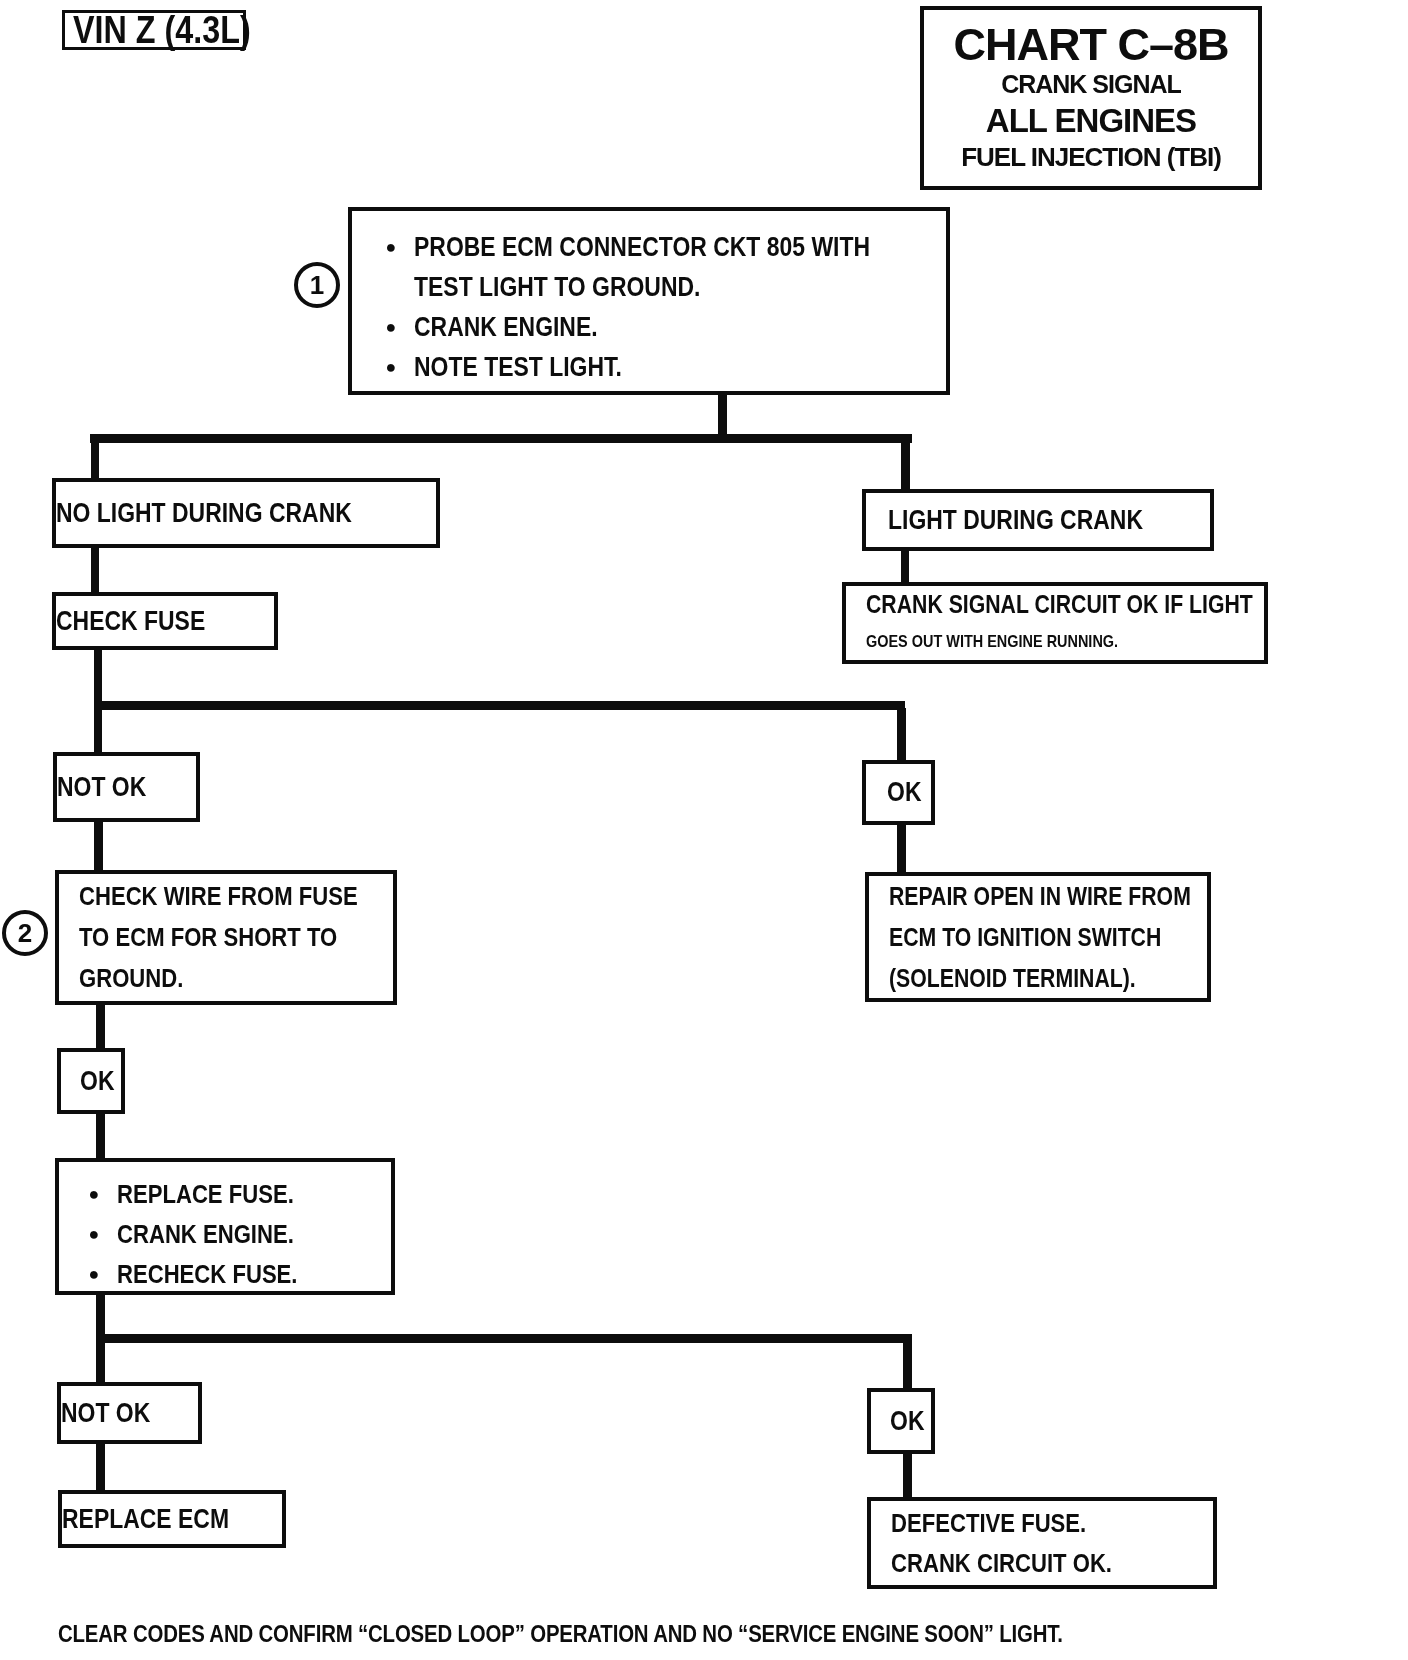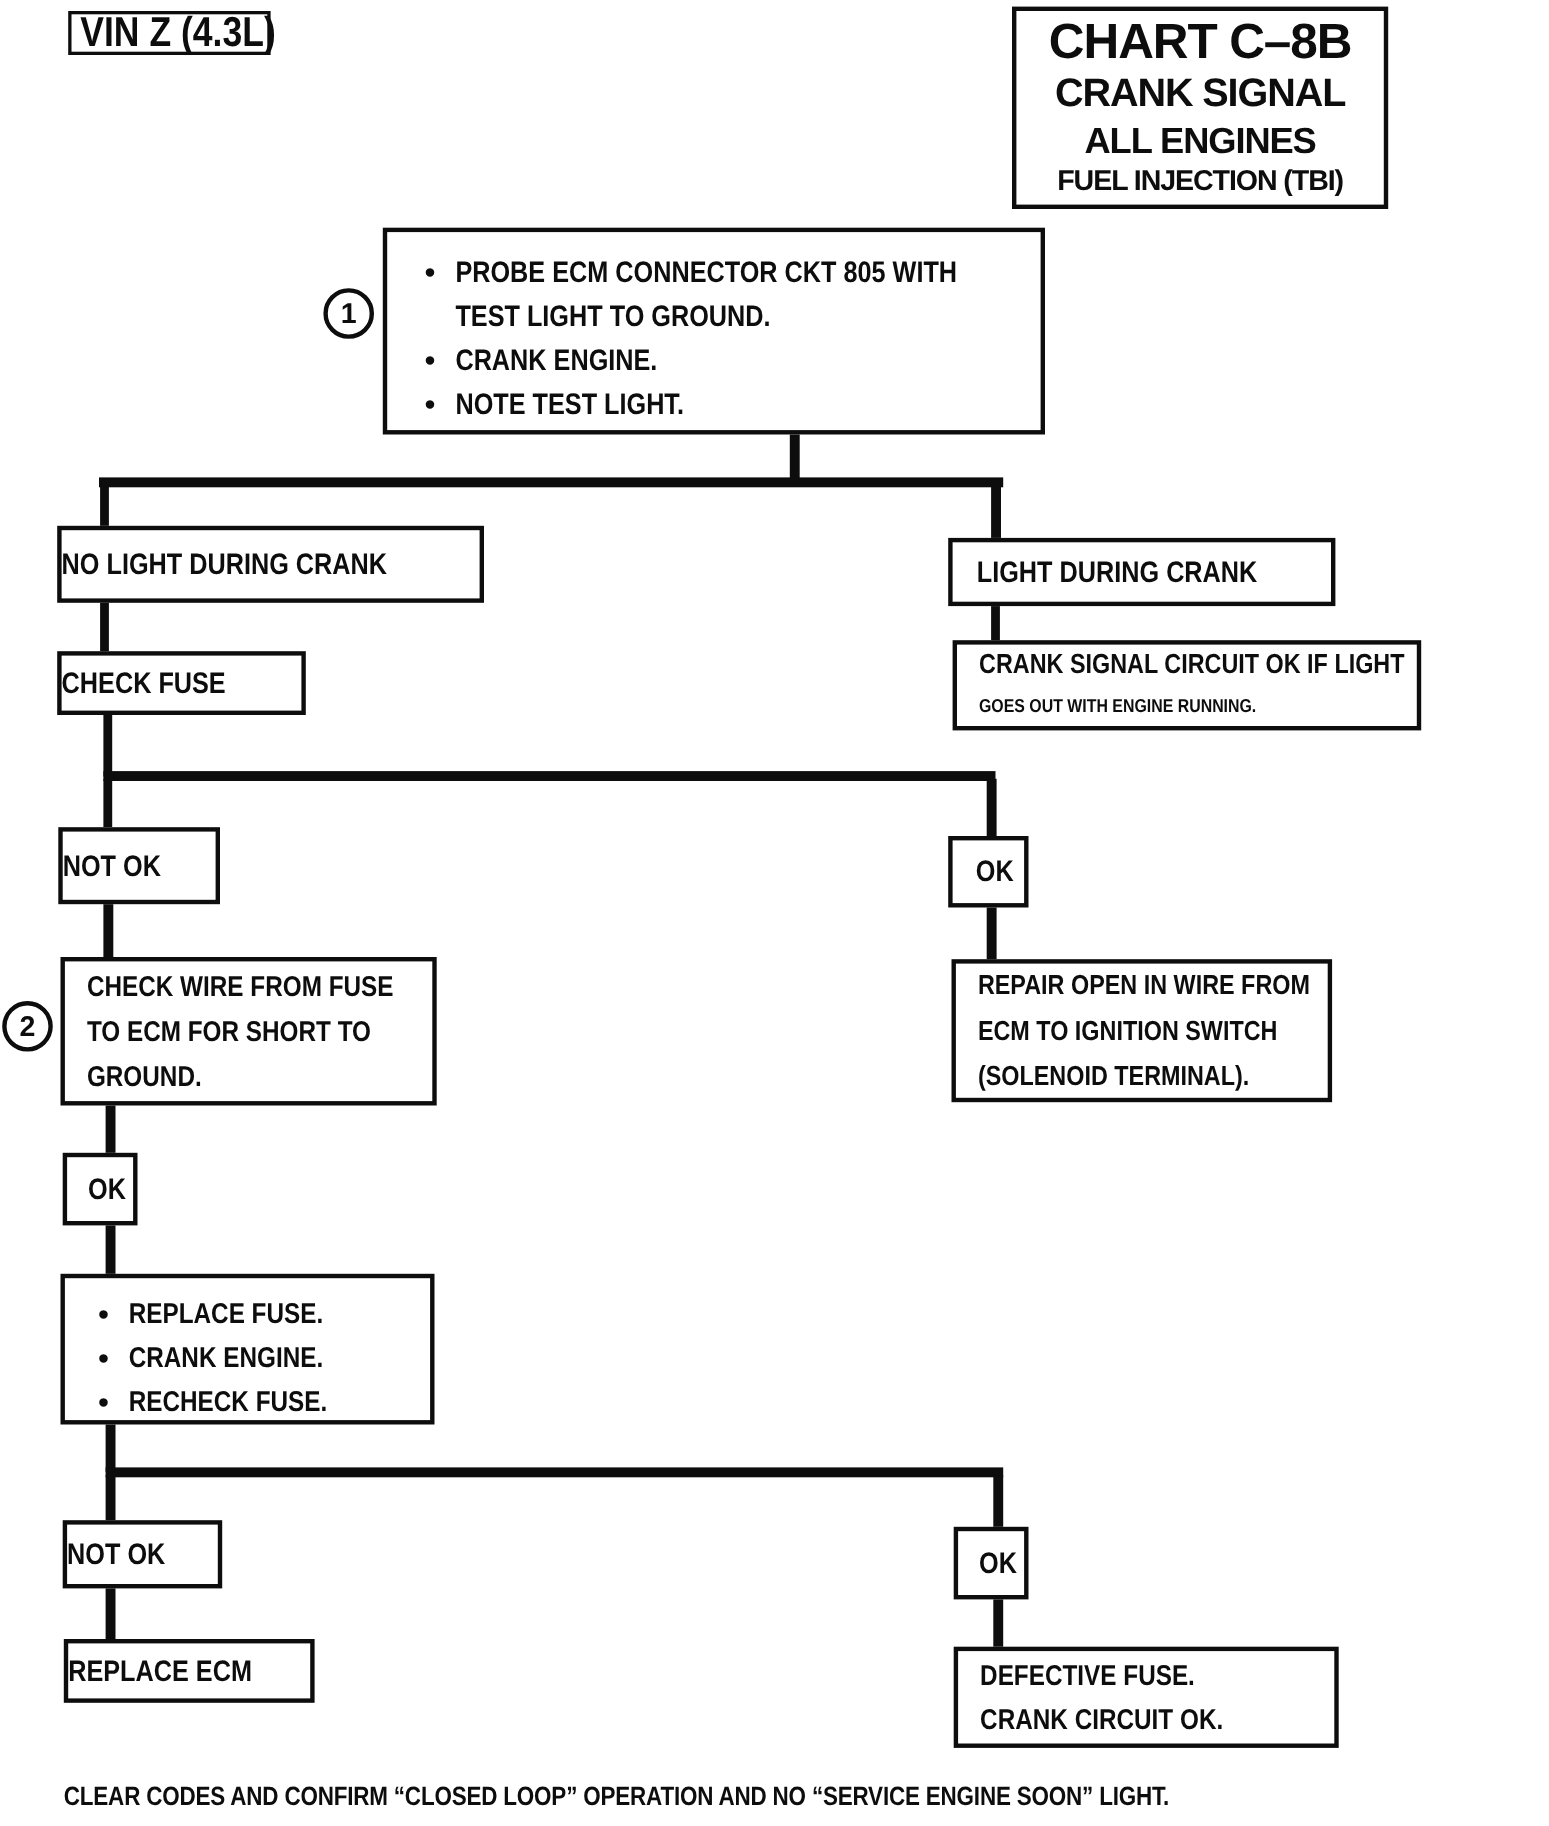--- a/index.html
+++ b/index.html
@@ -39,21 +39,21 @@
     font-weight:bold;font-size:26px;
   }
   
   .vin{left:62px;top:10px;width:184px;height:40px;border-width:3px;padding-left:8px;font-weight:bold;font-size:38px;}
   
   .titlebox{
     left:920px;top:6px;width:342px;height:184px;
     flex-direction:column;justify-content:center;align-items:center;
   }
   .t-chart{font-size:45px;line-height:1.05;letter-spacing:-1px;}
-  .t-sub1{font-size:36px;line-height:1.28;letter-spacing:-1px;}
+  .t-sub1{font-size:25px;line-height:1.28;letter-spacing:-1px;}
   .t-sub2{font-size:33px;line-height:1.25;letter-spacing:-1px;}
   .t-sub3{font-size:26px;line-height:1.3;letter-spacing:-1px;}
   
   .step1{left:348px;top:207px;width:602px;height:188px;align-items:flex-start;flex-direction:column;padding:16px 0 0 16px;font-size:27px;}
   .brow{display:flex;align-items:flex-start;}
   .bdot{width:46px;text-align:center;font-size:18px;line-height:40px;flex:0 0 46px;}
   .blines{display:flex;flex-direction:column;}
   .bline{line-height:40px;}
   
   .lbl{font-size:27px;}
@@ -131,21 +131,21 @@
   </div>
 
   <div class="box lbl" style="left:862px;top:489px;width:352px;height:62px;padding-left:22px">
     <span class="sq">LIGHT DURING CRANK</span>
   </div>
 
   <div class="box lbl" style="left:52px;top:592px;width:226px;height:58px">
     <span class="sq">CHECK FUSE</span>
   </div>
 
-  <div class="box col" style="left:866px;top:582px;width:426px;height:82px">
+  <div class="box col" style="left:842px;top:582px;width:426px;height:82px">
     <div class="mline" style="line-height:38px;font-size:25px"><span class="sq">CRANK SIGNAL CIRCUIT OK IF LIGHT</span></div>
     <div class="mline" style="line-height:38px;font-size:17px"><span class="sq">GOES OUT WITH ENGINE RUNNING.</span></div>
   </div>
 
   <div class="box lbl" style="left:53px;top:752px;width:147px;height:70px">
     <span class="sq">NOT OK</span>
   </div>
 
   <div class="box okbox" style="left:862px;top:760px;width:73px;height:65px">
     <span class="sqc">OK</span>

